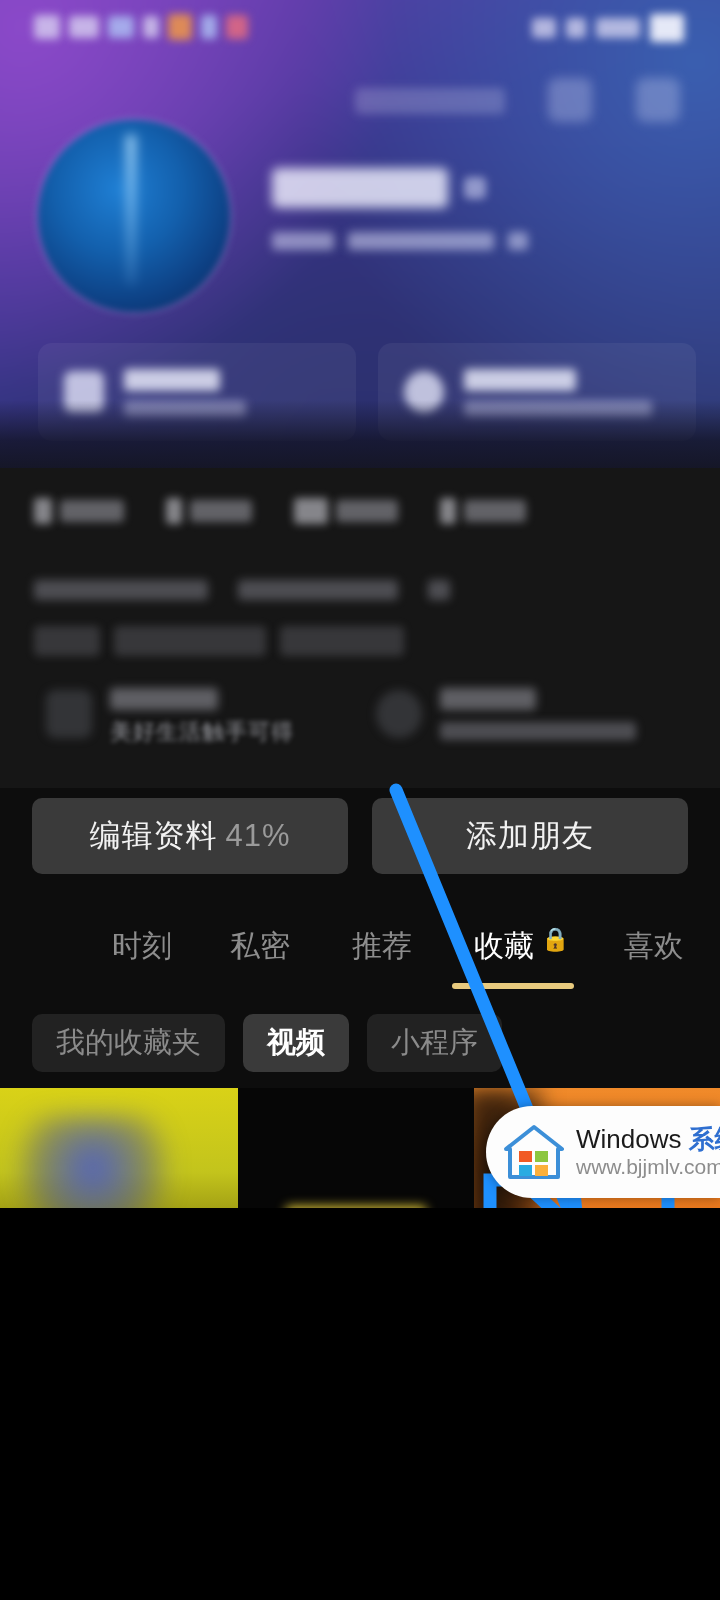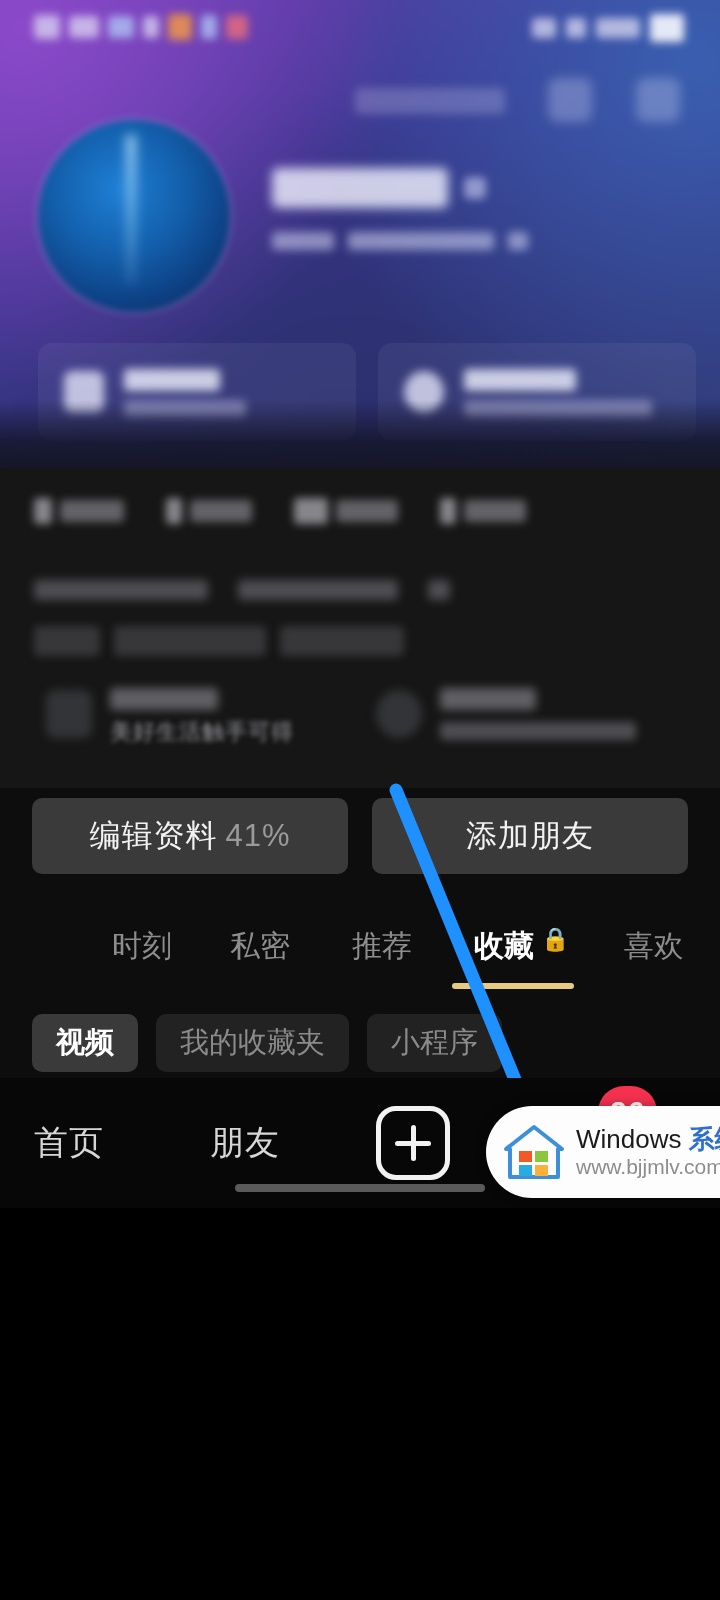--- a/index.html
+++ b/index.html
@@ -155,21 +155,21 @@
     color:#8d8d8d; font-size:30px; white-space:nowrap;
     display:flex; align-items:flex-start; gap:7px;
     cursor:pointer; position:relative;
   }
   .tab.partial { margin-left:-28px; width:92px; overflow:hidden; }
   .tab.spacer-1 { margin-left:48px; }
   .tab.spacer-2 { margin-left:58px; }
   .tab.spacer-3 { margin-left:62px; }
   .tab.spacer-4 { margin-left:62px; }
   .tab.spacer-5 { margin-left:54px; }
-  .tab.active { color:#fff; font-weight:bold; }
+  .tab.active { color:#fff; font-weight:normal; }
   .tab .lock { font-size:23px; color:#9b9b9b; }
   .tab-underline {
     position:absolute; left:452px; top:983px;
     width:122px; height:6px; border-radius:3px;
     background:#e8ca7e;
   }
 
   
   .chips {
     position:absolute; left:0; top:1000px; width:720px; height:86px;
@@ -443,25 +443,25 @@
       <span>收藏</span>
       <span class="lock">🔒</span>
     </div>
     <div class="tab spacer-5">
       <span>喜欢</span>
     </div>
   </div>
   <div class="tab-underline"></div>
 
   <div class="chips">
+    <div class="chip">
+      <span>我的收藏夹</span>
+    </div>
     <div class="chip active">
       <span>视频</span>
-    </div>
-    <div class="chip">
-      <span>我的收藏夹</span>
     </div>
     <div class="chip">
       <span>小程序</span>
     </div>
   </div>
 
   <div class="grid">
     <div class="cell cell-a">
       <span class="lbl"></span>
       <span class="lbl2"></span>
@@ -479,37 +479,20 @@
       <span class="dot"></span>
     </div>
   </div>
 
   <svg class="annot" viewBox="0 0 720 1600">
     <rect x="490" y="1180" width="178" height="148" fill="none" stroke="#1E90FF" stroke-width="13"></rect>
     <line x1="396" y1="790" x2="578" y2="1233" stroke="#1E90FF" stroke-width="13" stroke-linecap="round"></line>
     <polyline points="524,1183 578,1233 572,1172" fill="none" stroke="#1E90FF" stroke-width="13" stroke-linecap="round" stroke-linejoin="round"></polyline>
   </svg>
 
-  <div class="bottomnav">
-    <div class="nav-item nav-home">
-      <span>首页</span>
-    </div>
-    <div class="nav-item nav-friends">
-      <span>朋友</span>
-    </div>
-    <div class="nav-plus">
-      <span class="vb"></span>
-      <span class="vb v"></span>
-    </div>
-    <div class="nav-item nav-msg">
-      <span>消息</span>
-      <span class="badge">26</span>
-    </div>
-    <div class="home-indicator"></div>
-  </div>
 
   <div class="watermark">
     <div class="wm-logo">
       <svg viewBox="0 0 64 58" width="64" height="58">
         <path d="M32 4 L60 26 L56 26 L56 54 L8 54 L8 26 L4 26 Z" fill="none" stroke="#3C8FD8" stroke-width="4" stroke-linejoin="round"></path>
         <rect x="17" y="28" width="13" height="11" fill="#F15A24"></rect>
         <rect x="33" y="28" width="13" height="11" fill="#8CC63F"></rect>
         <rect x="17" y="42" width="13" height="11" fill="#29ABE2"></rect>
         <rect x="33" y="42" width="13" height="11" fill="#FBB03B"></rect>
       </svg>

